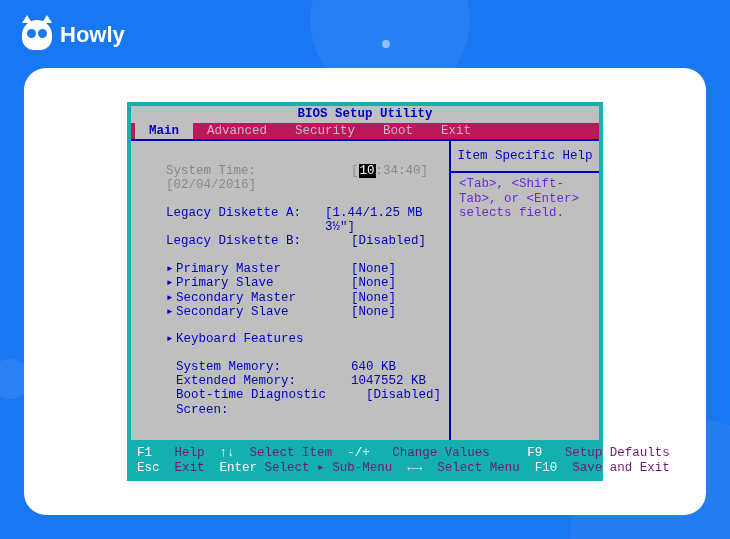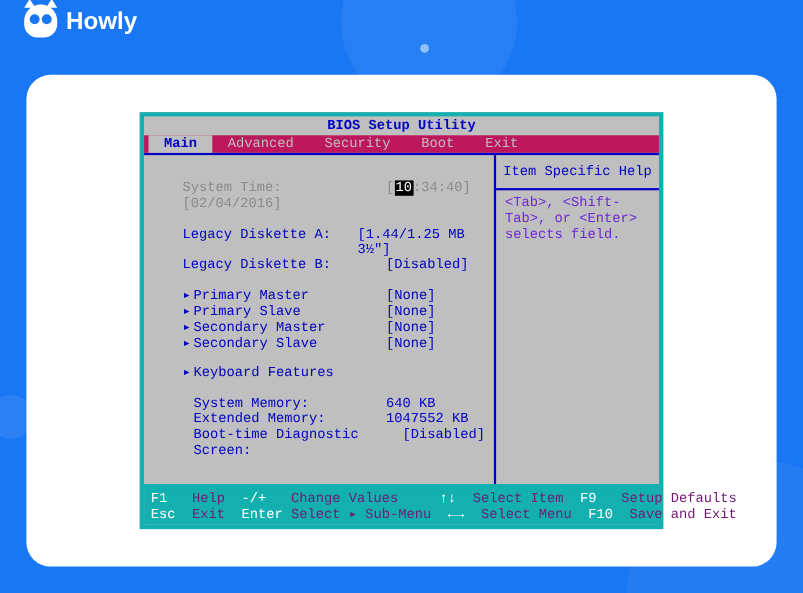--- a/index.html
+++ b/index.html
@@ -10,21 +10,21 @@
     font-family: Arial, sans-serif;
     position: relative;
     overflow: hidden;
   }
   
   .blob1 { position:absolute; width:160px;height:160px;border-radius:50%; background:rgba(255,255,255,0.06); top:-60px; right:260px; }
   .blob2 { position:absolute; width:240px;height:240px;border-radius:50%; background:rgba(255,255,255,0.05); bottom:-120px; right:-80px; }
   .blob3 { position:absolute; width:40px;height:40px;border-radius:50%; background:rgba(255,255,255,0.08); bottom:140px; left:-10px; }
   .dot { position:absolute; width:8px;height:8px;border-radius:50%; background:rgba(255,255,255,0.5); top:40px; right:340px; }
 
-  .brand { position:absolute; top:4px; left:22px; color:#fff; display:flex; align-items:center; gap:8px; font-weight:700; font-size:22px; }
+  .brand { position:absolute; top:20px; left:22px; color:#fff; display:flex; align-items:center; gap:8px; font-weight:700; font-size:22px; }
   .owl { width:30px; height:30px; background:#fff; border-radius:50% 50% 40% 40%; position:relative; }
   .owl::before, .owl::after { content:""; position:absolute; width:9px;height:9px;border-radius:50%; background:#1977f3; top:9px; }
   .owl::before { left:5px; } .owl::after { right:5px; }
   .owl .ear1, .owl .ear2 { position:absolute; top:-5px; width:0;height:0; border-left:5px solid transparent; border-right:5px solid transparent; border-bottom:8px solid #fff;}
   .owl .ear1{left:0;} .owl .ear2{right:0;}
 
   .card {
     position:absolute;
     top:68px; left:24px; right:24px; bottom:24px;
     background:#fff;
@@ -186,22 +186,22 @@
 
       <div class="right">
         <div class="help-title">Item Specific Help</div>
         <div class="help-body">&lt;Tab&gt;, &lt;Shift-Tab&gt;, or &lt;Enter&gt; selects field.</div>
       </div>
     </div>
 
     <div class="footer">
       <div class="frow">
         <span class="fcell"><span class="fk">F1</span>   <span class="ft">Help</span>  </span>
+        <span class="fcell"><span class="fk">↑↓</span>  <span class="ft">Select Item</span>  </span>
         <span class="fcell"><span class="fk">-/+</span>   <span class="ft">Change Values</span>     </span>
-        <span class="fcell"><span class="fk">↑↓</span>  <span class="ft">Select Item</span>  </span>
         <span class="fcell"><span class="fk">F9</span>   <span class="ft">Setup Defaults</span></span>
       </div>
       <div class="frow">
         <span class="fcell"><span class="fk">Esc</span>  <span class="ft">Exit</span>  </span>
         <span class="fcell"><span class="fk">Enter</span> <span class="ft">Select ▸ Sub-Menu</span>  </span>
         <span class="fcell"><span class="fk">←→</span>  <span class="ft">Select Menu</span>  </span>
         <span class="fcell"><span class="fk">F10</span>  <span class="ft">Save and Exit</span></span>
       </div>
     </div>
   </div>

